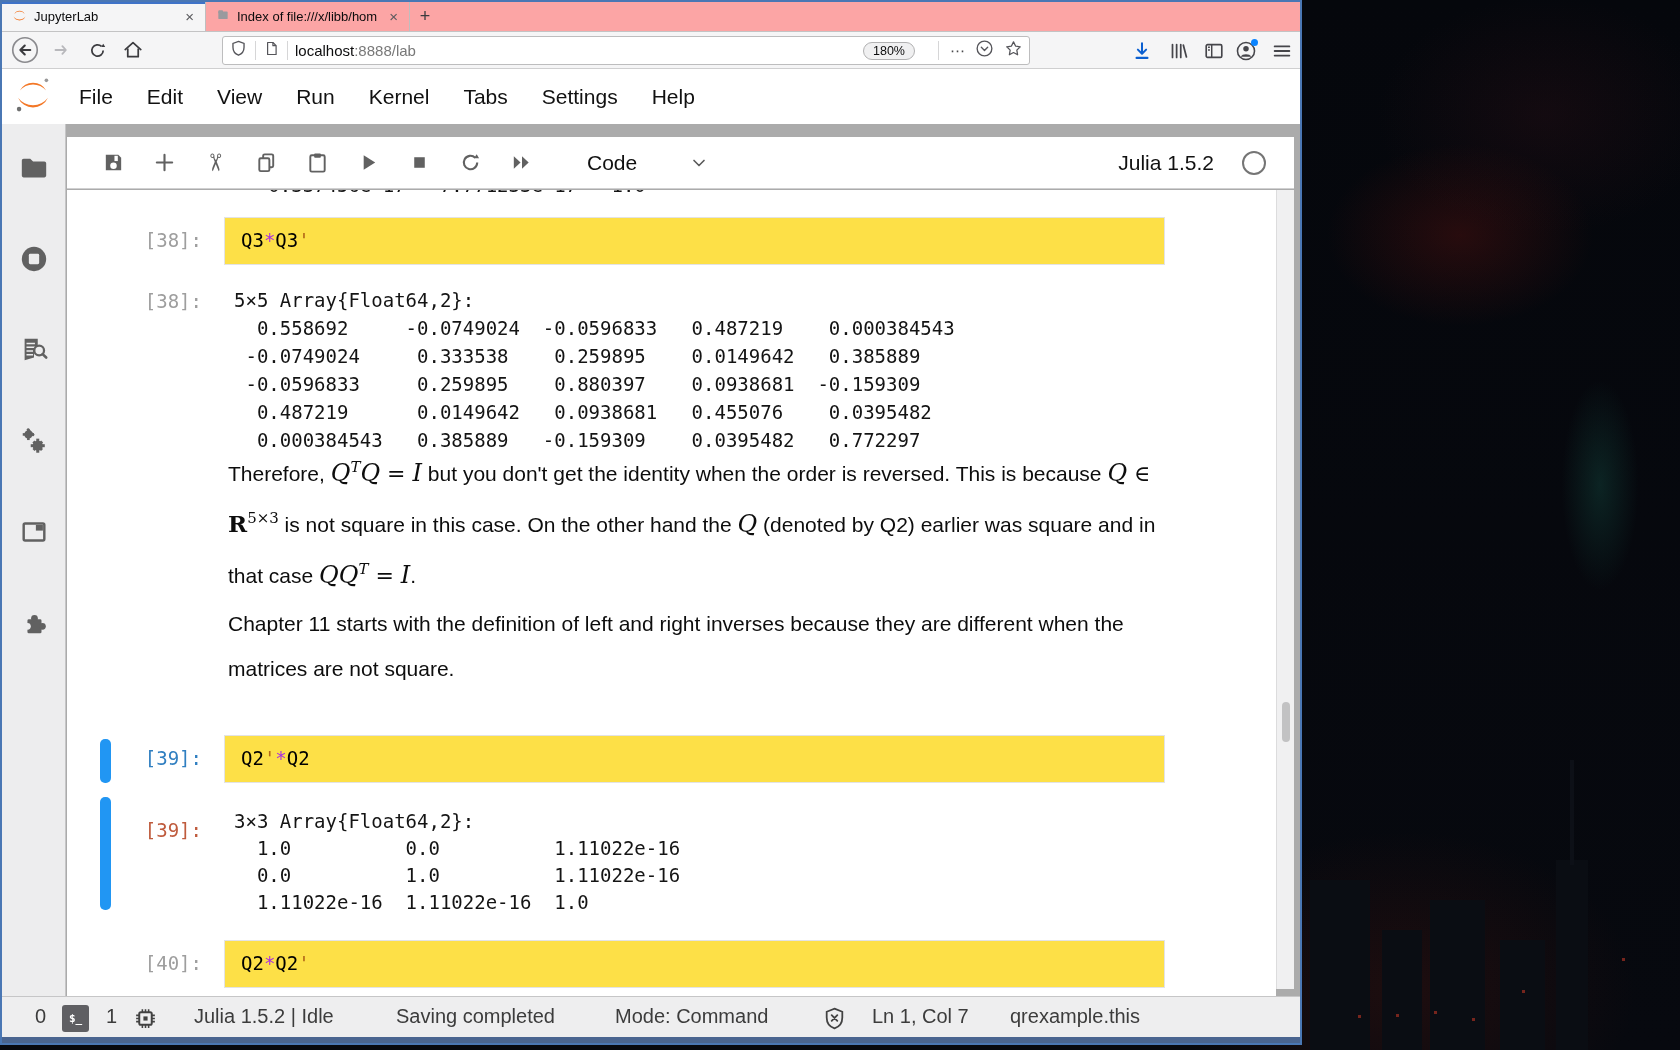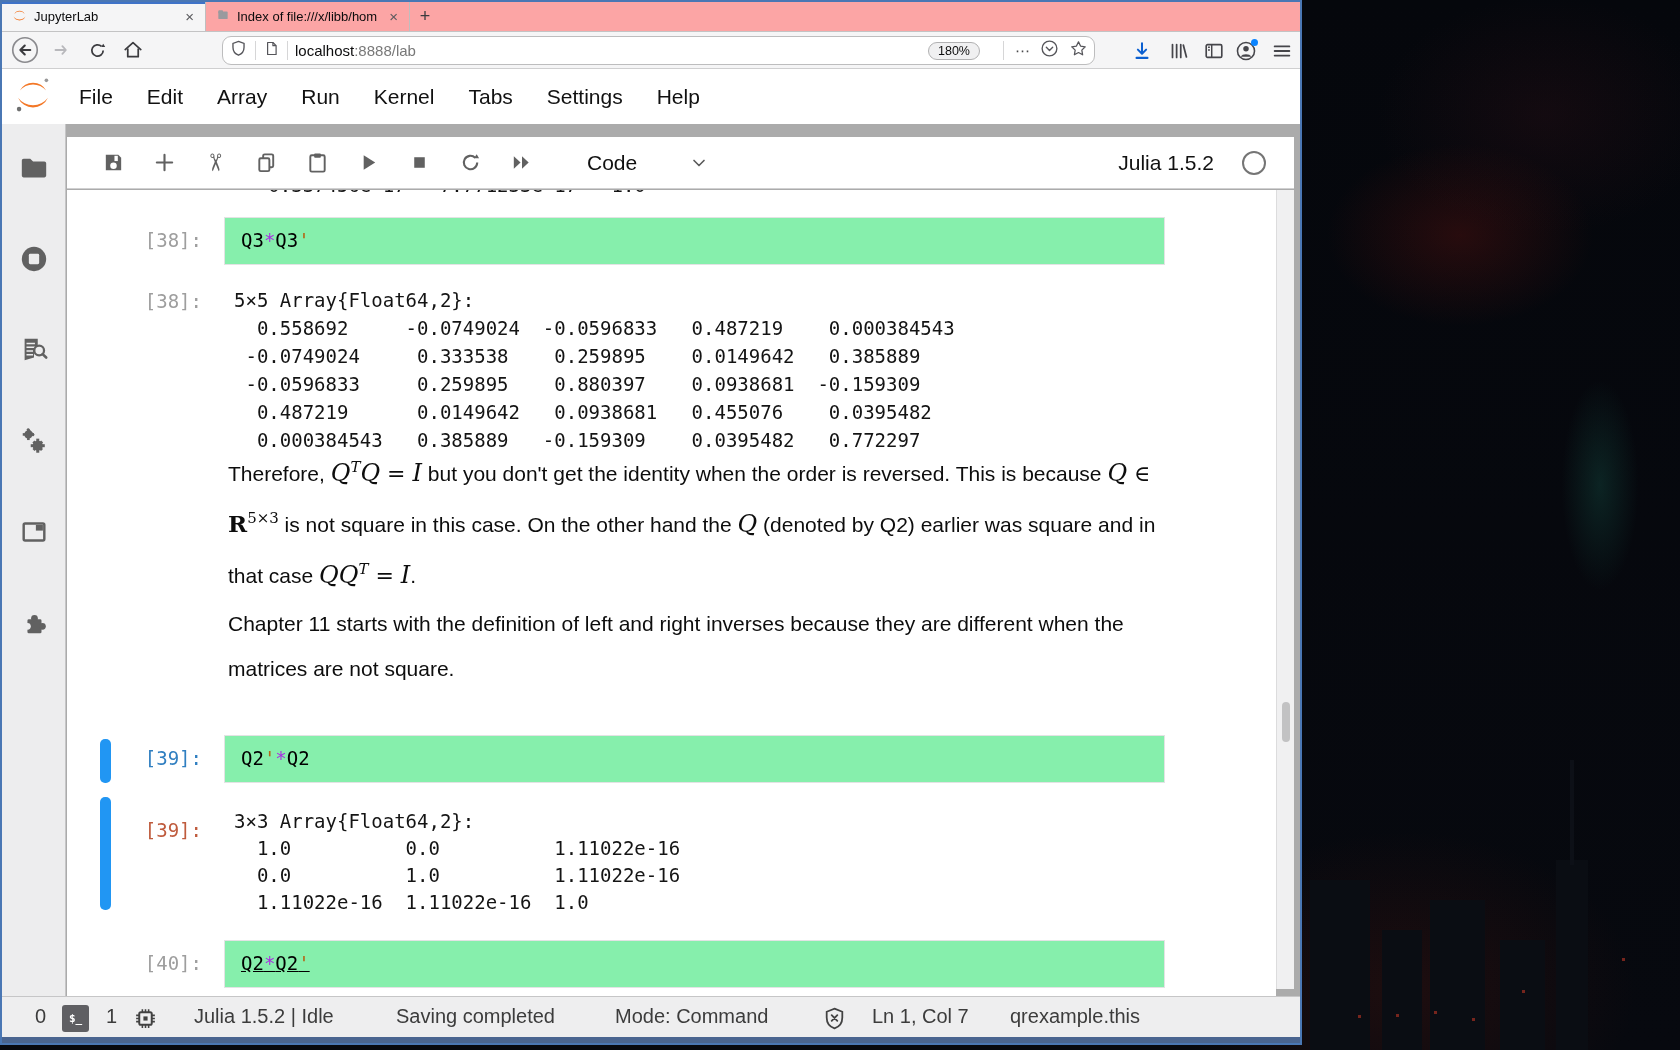--- a/index.html
+++ b/index.html
@@ -32,21 +32,21 @@
   .tab.active { background:#f5f5f6; }
   .tab.active::before { content:""; position:absolute; left:0; top:0; right:0; height:2px; background:#3f73c8; }
   .tab .title { flex:1; white-space:nowrap; overflow:hidden; }
   .tab .close { color:#5a5a5e; font-size:15px; padding:0 3px; line-height:1; }
   .newtab { display:flex; align-items:center; justify-content:center; width:30px; color:#3b3b3f; font-size:18px; }
 
   
   .navbar { position:absolute; left:0; top:30px; width:100%; height:37px; background:#f5f5f6; border-bottom:1px solid #cfcfd0; }
   .navicons { position:absolute; left:8px; top:3px; display:flex; align-items:center; gap:6px; height:30px; }
   .nbtn { width:30px; height:30px; display:flex; align-items:center; justify-content:center; }
-  .urlbar { position:absolute; left:220px; top:4px; width:873px; height:29px; background:#fff; border:1px solid #bdbdbe; border-radius:9px; display:flex; align-items:center; padding:0 6px; }
+  .urlbar { position:absolute; left:220px; top:4px; width:808px; height:29px; background:#fff; border:1px solid #bdbdbe; border-radius:3px; display:flex; align-items:center; padding:0 6px; }
   .urlbar .sep { width:1px; height:19px; background:#d6d6d7; margin:0 7px; }
   .urltext { flex:1; font-size:15px; color:#0c0c0d; white-space:nowrap; }
   .urltext .dim { color:#787878; }
   .zoombadge { font-size:12.5px; color:#0c0c0d; border:1px solid #b1b1b2; background:#f0f0f1; border-radius:10px; padding:1px 9px; margin-right:16px; }
   .dots3 { font-size:15px; color:#4a4a4c; letter-spacing:1px; margin:0 4px; }
   .rightbtn { position:absolute; top:5px; width:28px; height:28px; display:flex; align-items:center; justify-content:center; }
   .acct-dot { position:absolute; right:2px; top:2px; width:7px; height:7px; border-radius:50%; background:#0a84ff; }
 
   
   .menubar { position:absolute; left:0; top:67px; width:100%; height:55px; background:#fff; display:flex; align-items:center; }
@@ -72,21 +72,21 @@
   
   .nbscroll { position:absolute; left:65px; top:188px; width:1209px; height:902px; background:#fff; overflow:hidden; }
   .vscroll { position:absolute; left:1274px; top:188px; width:18px; height:799px; background:#f0f0f1; border-left:1px solid #dcdcdd; }
   .vthumb { position:absolute; left:5px; top:512px; width:8px; height:40px; background:#c2c2c3; border-radius:4px; }
 
   
   .mono { font-family:"DejaVu Sans Mono",monospace; }
   .prompt { position:absolute; left:0; width:135px; text-align:right; font-family:"DejaVu Sans Mono",monospace; font-size:19px; color:#9e9e9e; white-space:pre; }
   .prompt.in-active { color:#307fc1; }
   .prompt.out-active { color:#bf5b3d; }
-  .inputbox { position:absolute; left:157px; width:941px; height:48px; background:#86efac; border:1px solid #e3e3e4; padding:11px 0 0 16px; font-size:19px; white-space:pre; }
+  .inputbox { position:absolute; left:157px; width:941px; height:48px; background:#fde047; border:1px solid #e3e3e4; padding:11px 0 0 16px; font-size:19px; white-space:pre; }
   .outpre { position:absolute; left:167px; font-family:"DejaVu Sans Mono",monospace; font-size:19px; color:#141414; white-space:pre; line-height:28px; }
   .tok-id { color:#000; } .tok-op { color:#a92fe2; } .tok-tr { color:#b26818; }
   .collapser { position:absolute; left:33px; width:11px; background:#2196f3; border-radius:5px; }
 
   
   .md { position:absolute; left:161px; width:965px; font-size:21px; color:#0d0d0d; line-height:45px; }
   .seg-plain { }
   .seg-mi  { font-family:"DejaVu Serif",serif; font-style:italic; font-size:24px; }
   .seg-mrel{ font-family:"DejaVu Serif",serif; font-size:22px; }
   .seg-mbf { font-family:"DejaVu Serif",serif; font-weight:bold; font-size:23px; }
@@ -237,21 +237,21 @@
       <svg width="38" height="38" viewBox="0 0 42 42">
         <path d="M4.5,24 A18,18 0 0,0 37.5,24 A20.5,20.5 0 0,1 4.5,24 Z" fill="#f37726"></path>
         <path d="M6.5,16 A16.5,16.5 0 0,1 35.5,16 A19,19 0 0,0 6.5,16 Z" fill="#f37726"></path>
         <circle cx="35.8" cy="4.8" r="2" fill="#989798"></circle>
         <circle cx="5.6" cy="36.6" r="2.5" fill="#6f7070"></circle>
       </svg>
     </span>
     <div class="menus">
         <span class="menu-item">File</span>
         <span class="menu-item">Edit</span>
-        <span class="menu-item">Array</span>
+        <span class="menu-item">View</span>
         <span class="menu-item">Run</span>
         <span class="menu-item">Kernel</span>
         <span class="menu-item">Tabs</span>
         <span class="menu-item">Settings</span>
         <span class="menu-item">Help</span>
       </div>
   </div>
 
   <div class="dockbg"></div>
 
@@ -385,21 +385,21 @@
     <div class="prompt in-active" style="top:557px;">[39]:</div>
     <div class="inputbox mono" style="top:545px;"><span class="tok-id">Q2</span><span class="tok-tr">'</span><span class="tok-op">*</span><span class="tok-id">Q2</span></div>
     <div class="collapser" style="top:607px; height:113px;"></div>
     <div class="prompt out-active" style="top:629px;">[39]:</div>
     <pre class="outpre" style="top:618px; line-height:27px;">3×3 Array{Float64,2}:
   1.0          0.0          1.11022e-16
   0.0          1.0          1.11022e-16
   1.11022e-16  1.11022e-16  1.0</pre>
 
     <div class="prompt" style="top:762px;">[40]:</div>
-    <div class="inputbox mono" style="top:750px;text-decoration:underline;"><span class="tok-id">Q2</span><span class="tok-op">*</span><span class="tok-id">Q2</span><span class="tok-tr">'</span></div>
+    <div class="inputbox mono" style="top:750px;"><span class="tok-id">Q2</span><span class="tok-op">*</span><span class="tok-id">Q2</span><span class="tok-tr">'</span></div>
   </div>
 
   <div class="vscroll">
     <div class="vthumb"></div>
   </div>
 
   <div class="statusbar">
     <span class="sb" style="left:33px;">0</span>
     <div class="termicon" style="left:60px;">$_</div>
     <span class="sb" style="left:104px;">1</span>

